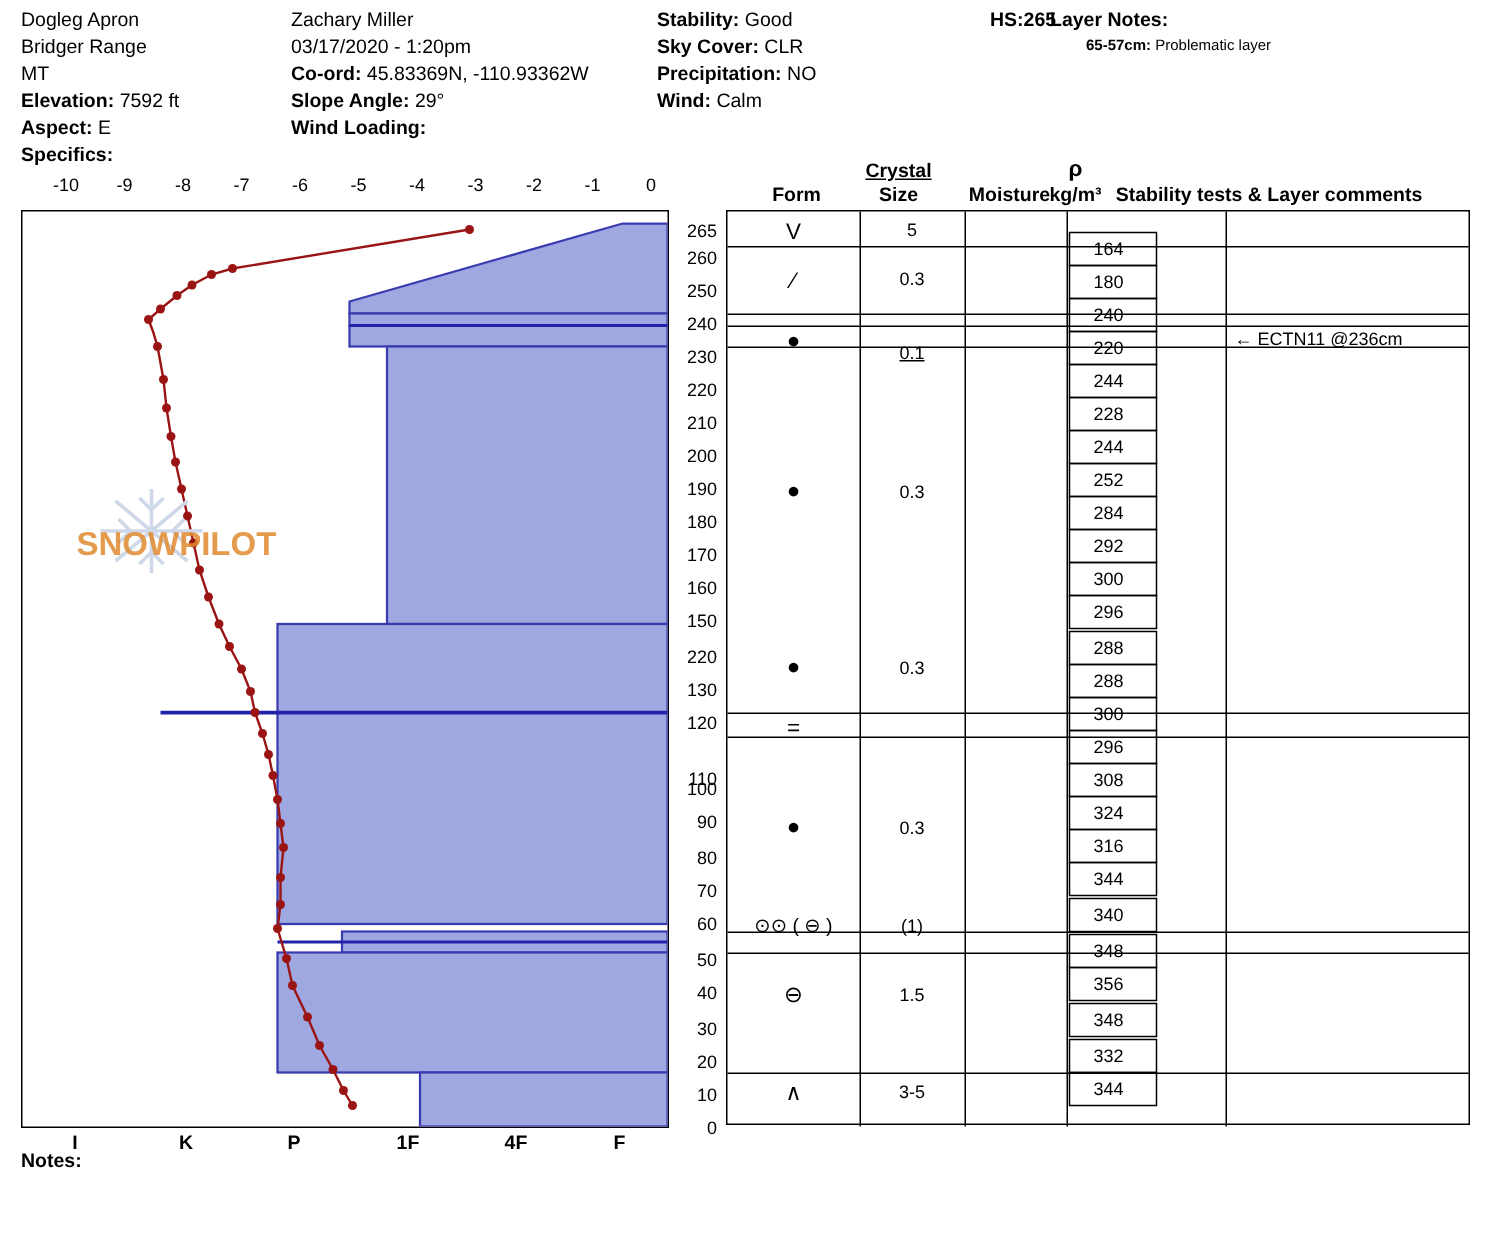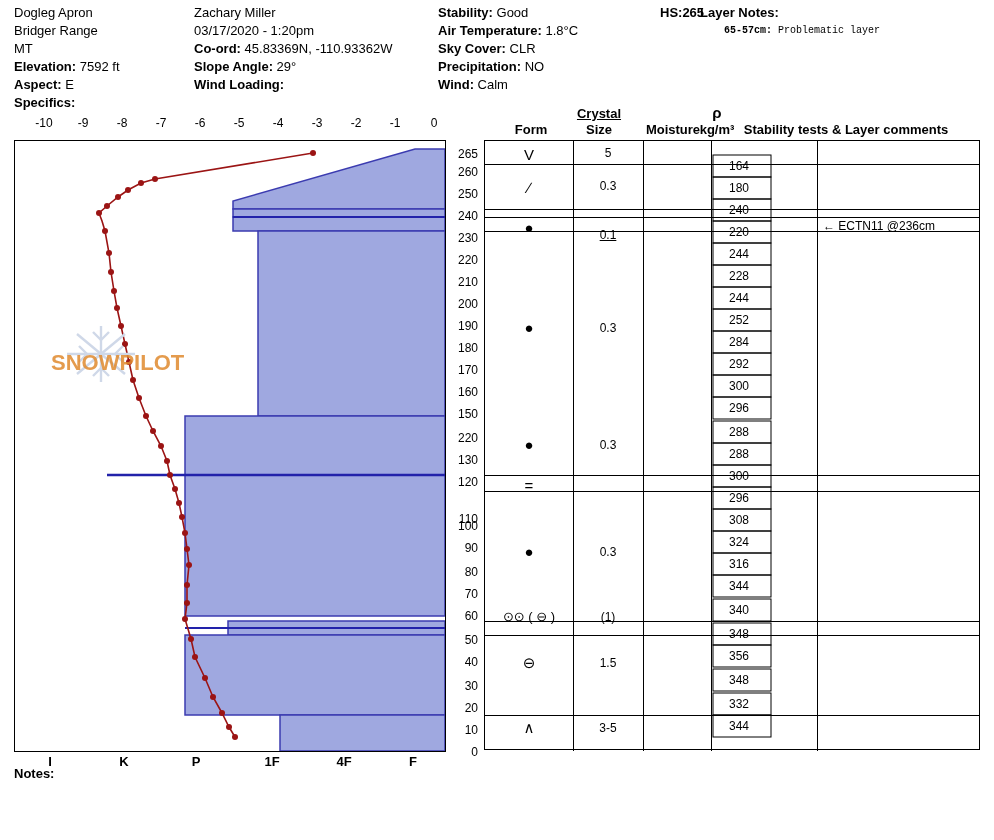--- a/index.html
+++ b/index.html
@@ -73,33 +73,32 @@
   <div class="hdr-col" id="col2">
     <div class="hdr-line">Zachary Miller</div>
     <div class="hdr-line">03/17/2020 - 1:20pm</div>
     <div class="hdr-line"><span class="lbl">Co-ord:</span> <span>45.83369N, -110.93362W</span></div>
     <div class="hdr-line"><span class="lbl">Slope Angle:</span> <span>29°</span></div>
     <div class="hdr-line"><span class="lbl">Wind Loading:</span> <span></span></div>
   </div>
 
   <div class="hdr-col" id="col3">
     <div class="hdr-line"><span class="lbl">Stability:</span> <span>Good</span></div>
-    <div class="hdr-line"><span class="lbl">Air Temperature:</span> <span>1.8°C</span></div>
     <div class="hdr-line"><span class="lbl">Sky Cover:</span> <span>CLR</span></div>
     <div class="hdr-line"><span class="lbl">Precipitation:</span> <span>NO</span></div>
     <div class="hdr-line"><span class="lbl">Wind:</span> <span>Calm</span></div>
   </div>
 
   <div class="hdr-col" id="col4">
     <div class="hdr-line"><span class="lbl">HS:</span><span class="b">265</span></div>
   </div>
 
   <div class="hdr-col" id="col5">
     <div class="hdr-line"><span class="lbl">Layer Notes:</span></div>
-    <div class="hdr-line note-small" style="padding-left:24px;font-family:Liberation Mono, monospace;"><span class="b">65-57cm:</span> <span>Problematic layer</span></div>
+    <div class="hdr-line note-small" style="padding-left:24px;"><span class="b">65-57cm:</span> <span>Problematic layer</span></div>
   </div>
 </div>
 
 <div id="topscale">
   <span class="tsn" style="left:30px;">-10</span>
   <span class="tsn" style="left:69px;">-9</span>
   <span class="tsn" style="left:108px;">-8</span>
   <span class="tsn" style="left:147px;">-7</span>
   <span class="tsn" style="left:186px;">-6</span>
   <span class="tsn" style="left:225px;">-5</span>

